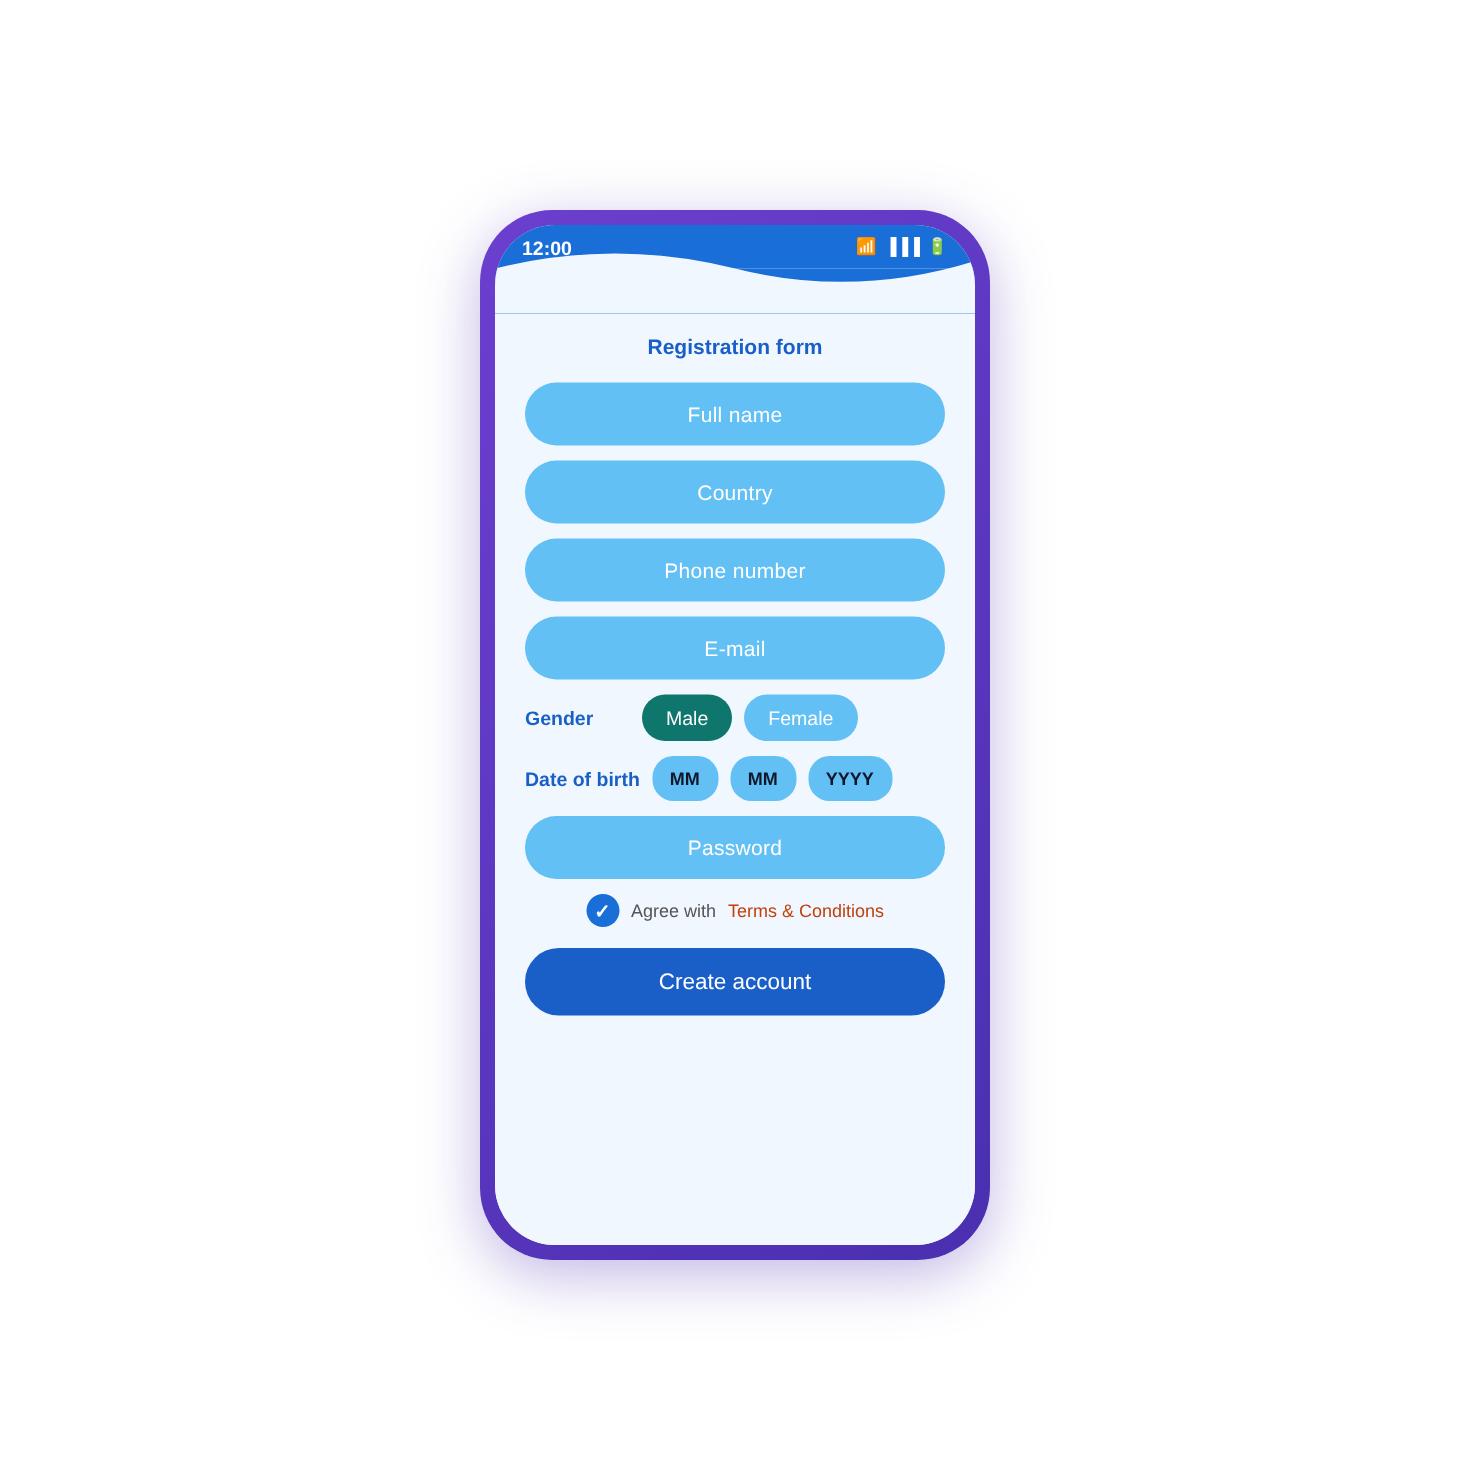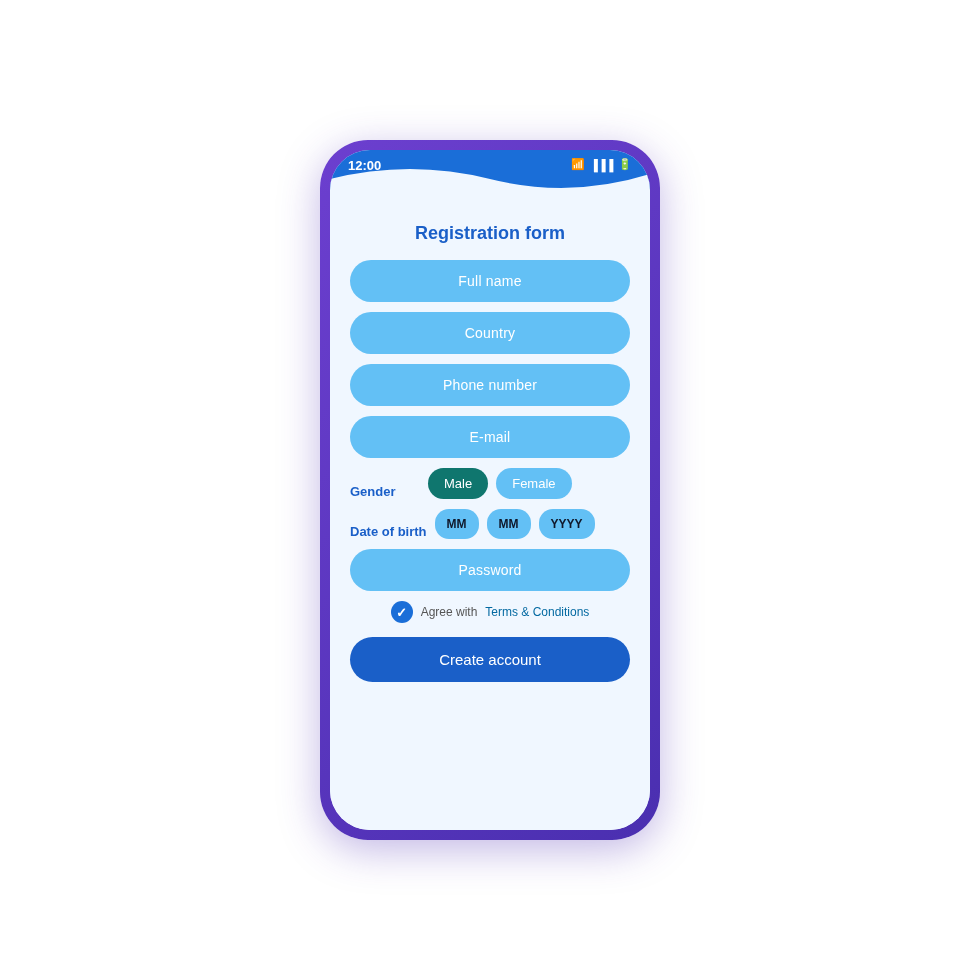--- a/index.html
+++ b/index.html
@@ -77,21 +77,21 @@
     
     .form-scroll {
       flex: 1;
       overflow-y: auto;
       padding: 10px 20px 20px 20px;
       background: #f0f7ff;
     }
 
     .form-title {
       color: #1a5fc8;
-      font-size: 18px;
+      font-size: 14px;
       font-weight: 600;
       text-align: center;
       margin-bottom: 16px;
       margin-top: 4px;
     }
 
     .form-field {
       background: #63c0f5;
       border-radius: 22px;
       padding: 13px 20px;
@@ -99,21 +99,21 @@
       color: white;
       font-size: 14px;
       font-weight: 500;
       margin-bottom: 10px;
       cursor: pointer;
       letter-spacing: 0.2px;
     }
 
     .form-row {
       display: flex;
-      align-items: flex-end;
+      align-items: center;
       margin-bottom: 10px;
       gap: 8px;
     }
 
     .form-row-label {
       color: #1a5fc8;
       font-size: 13px;
       font-weight: 600;
       min-width: 70px;
       flex-shrink: 0;
@@ -171,21 +171,21 @@
       font-size: 13px;
       font-weight: bold;
     }
 
     .terms-text {
       font-size: 12px;
       color: #555;
     }
 
     .terms-link {
-      color: #0369a1;
+      color: #c2410c;
       font-size: 12px;
     }
 
     .create-btn {
       background: #1a5fc8;
       border-radius: 24px;
       padding: 14px 20px;
       text-align: center;
       color: white;
       font-size: 15px;

